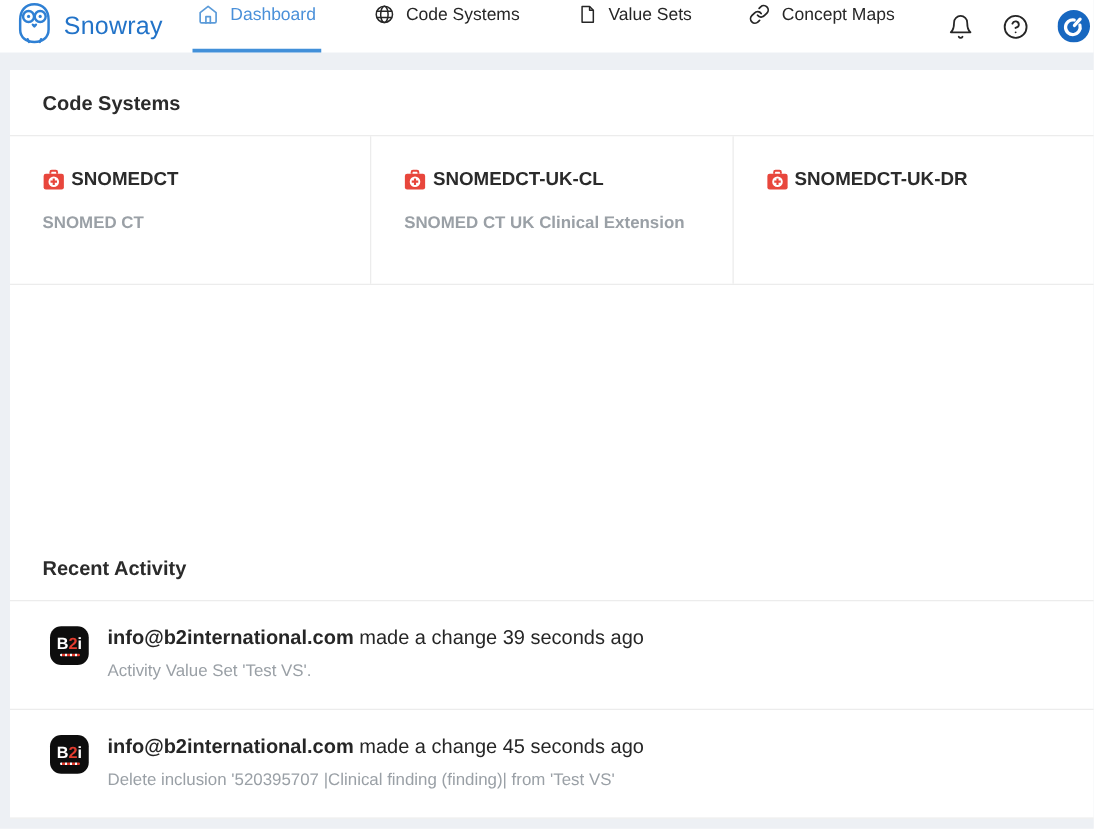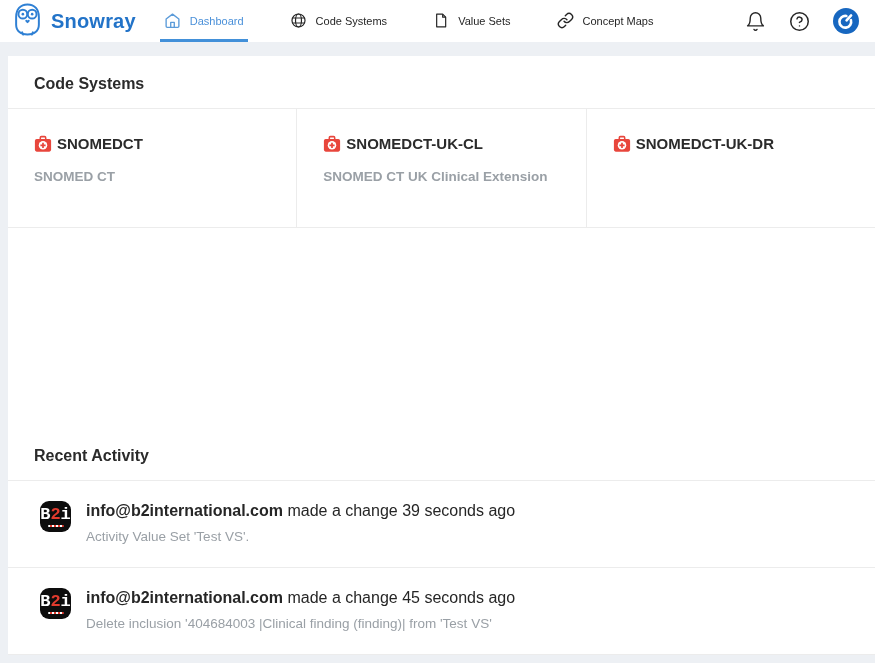--- a/index.html
+++ b/index.html
@@ -20,32 +20,31 @@
   }
   .brand {
     display: flex;
     align-items: center;
     gap: 8px;
     padding: 0 10px 0 12px;
     cursor: pointer;
   }
   .brand-name {
     font-size: 20px;
-    font-weight: 700;
+    font-weight: 400;
     color: #2273c8;
     letter-spacing: .2px;
   }
   .nav { display: flex; margin-left: 14px; }
   .tab {
     display: flex;
-    align-items: center;
     gap: 9px;
     padding: 3px 4px 0 4px;
     margin-right: 38px;
-    font-size: 11px;
+    font-size: 14px;
     color: #262626;
     border-bottom: 3px solid transparent;
     cursor: pointer;
     white-space: nowrap;
   }
   .tab.active { color: #4a90d9; border-bottom-color: #4290d9; }
   .header-right {
     margin-left: auto;
     display: flex;
     align-items: center;
@@ -103,24 +102,23 @@
     width: 31px;
     height: 31px;
     background: #0d0d0d;
     border-radius: 9px;
     color: #fff;
     display: flex;
     flex-direction: column;
     align-items: center;
     justify-content: center;
     font-weight: 700;
-    font-size: 17px;
+    font-size: 13px;
     line-height: 1;
     flex-shrink: 0;
-    font-family: Liberation Mono, monospace;
   }
   .avatar .two { color: #e23b2e; }
   .avatar-strip {
     margin-top: 2px;
     width: 16px;
     height: 2px;
     background: repeating-linear-gradient(90deg, #fff 0 2px, #e23b2e 2px 4px);
     border-radius: 1px;
   }
   .act-line1 { font-size: 16px; color: #262626; padding-top: 1px; }
@@ -277,17 +275,17 @@
     </div>
   </div>
 
   <div class="activity-item">
     <div class="avatar">
       <div><span>B</span><span class="two">2</span><span>i</span></div>
       <div class="avatar-strip"></div>
     </div>
     <div>
       <div class="act-line1"><span class="act-user">info@b2international.com</span> <span>made a change 45 seconds ago</span></div>
-      <div class="act-detail">Delete inclusion '404684003 |Clinical finding (finding)| from 'Test VS'</div>
+      <div class="act-detail">Delete inclusion '520395707 |Clinical finding (finding)| from 'Test VS'</div>
     </div>
   </div>
 
 </div>
 
 </body></html>

